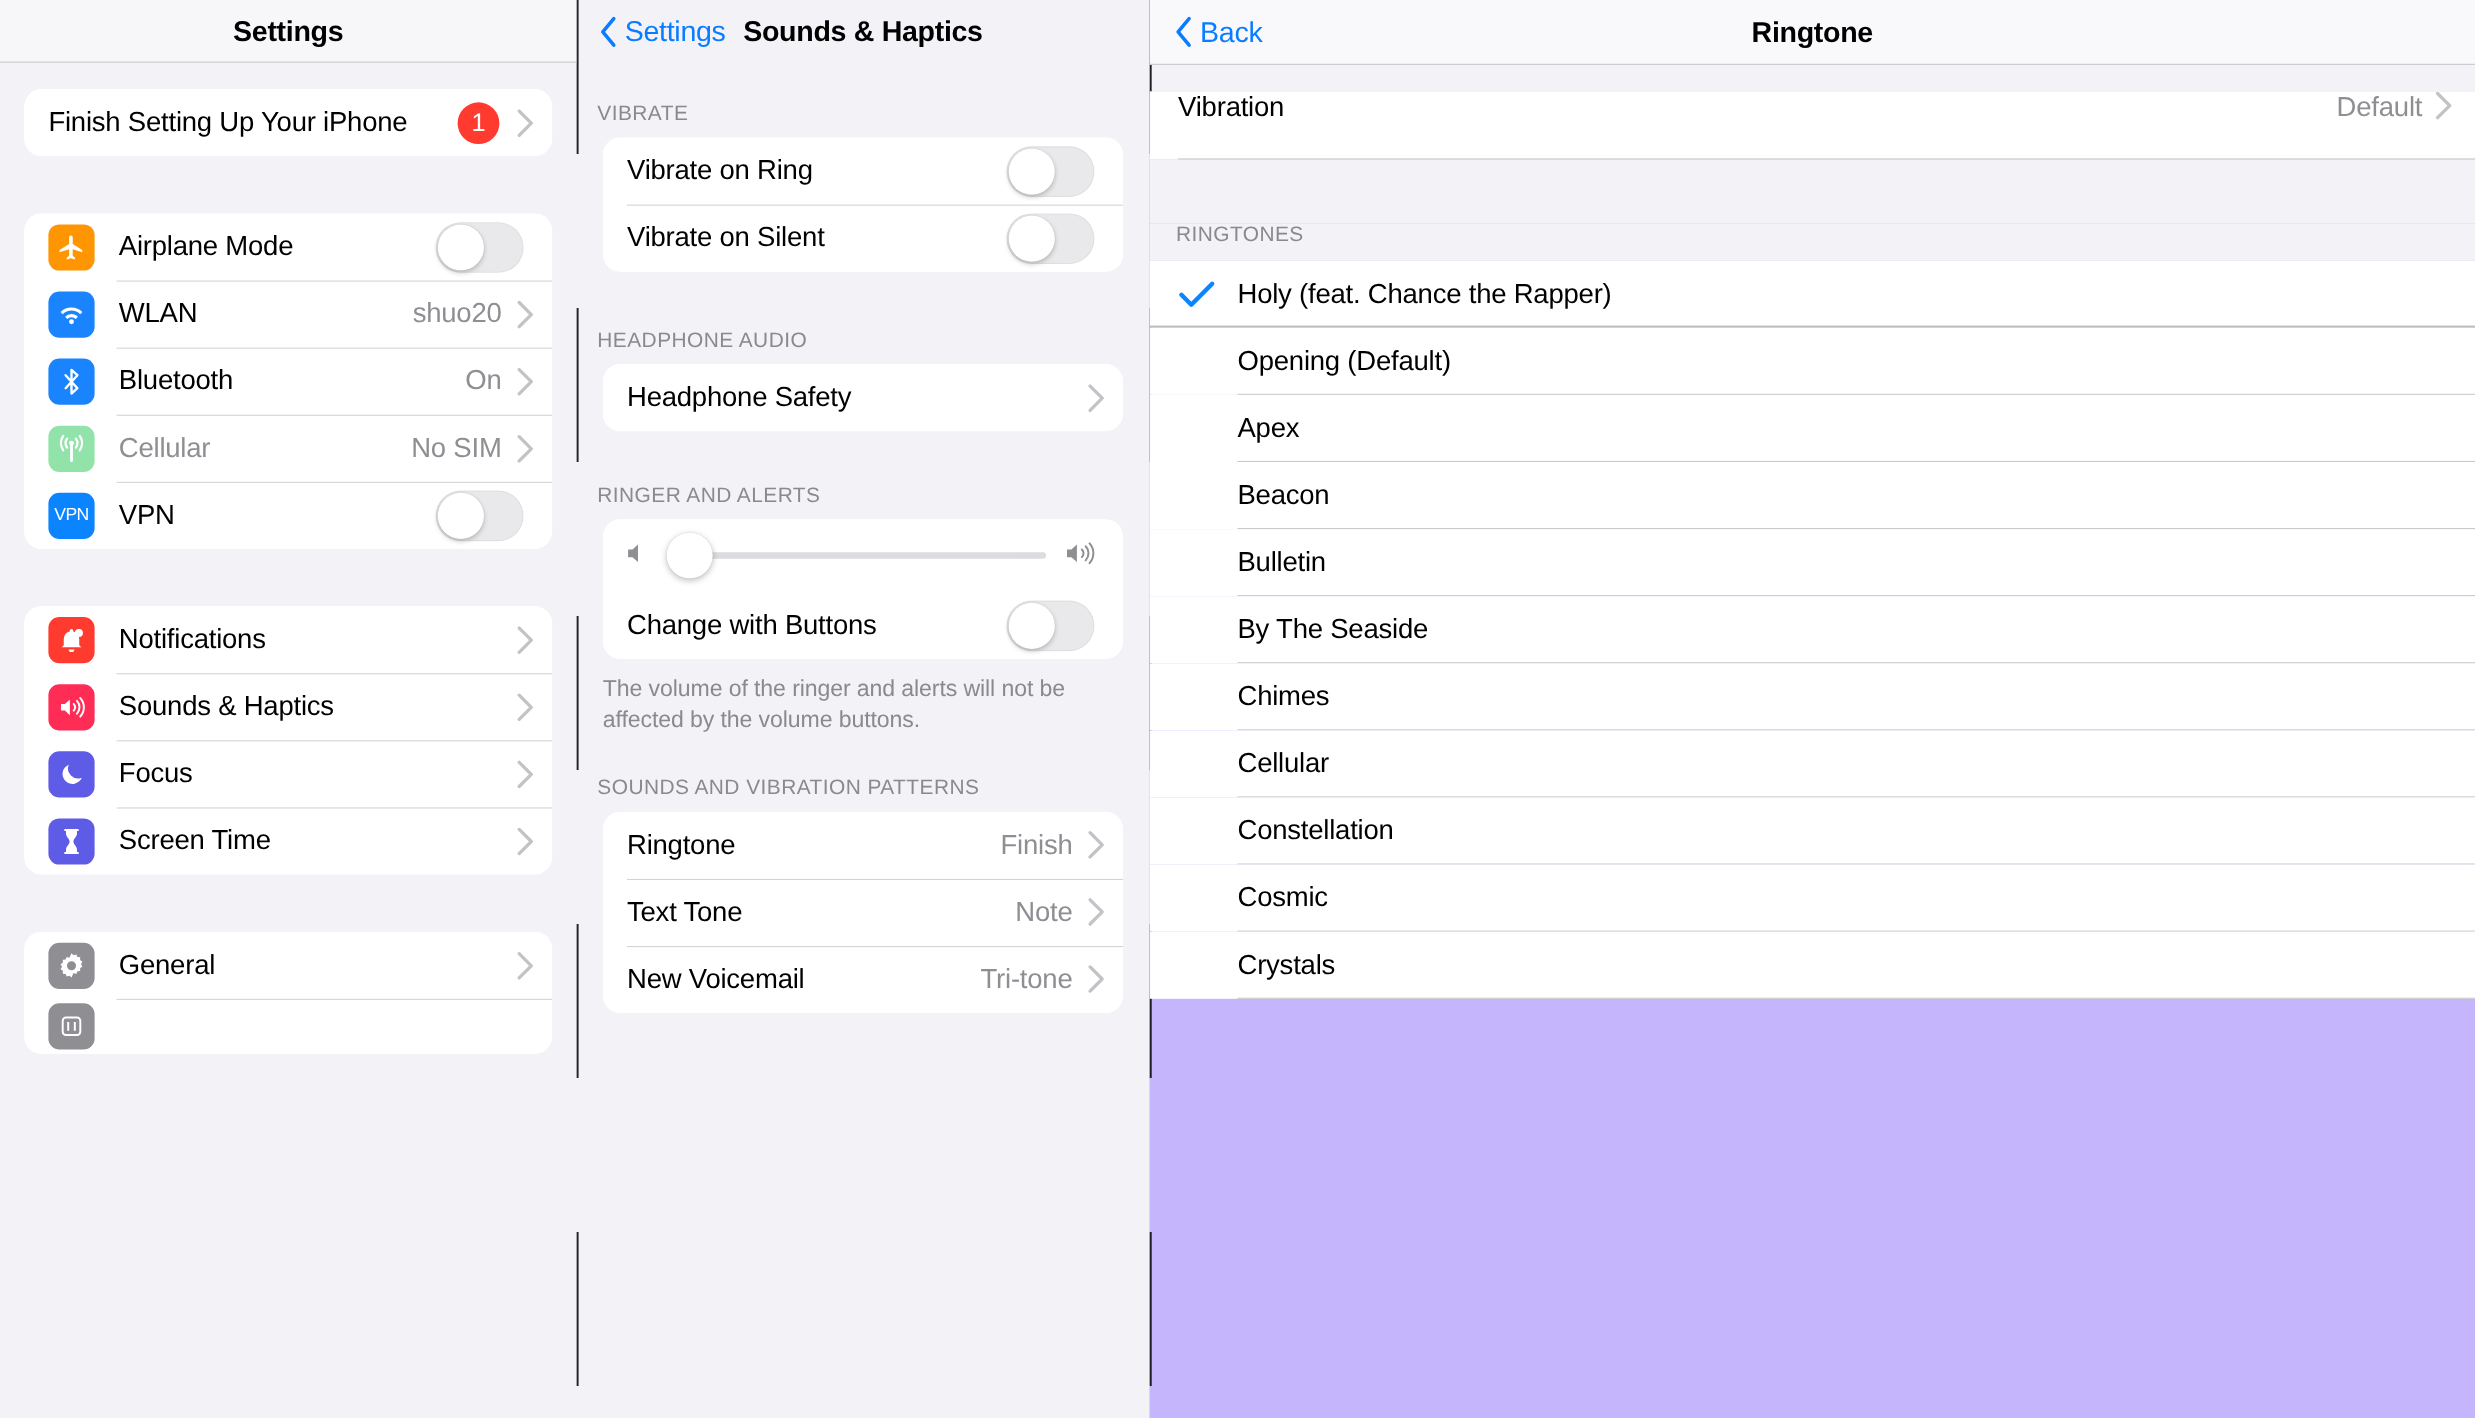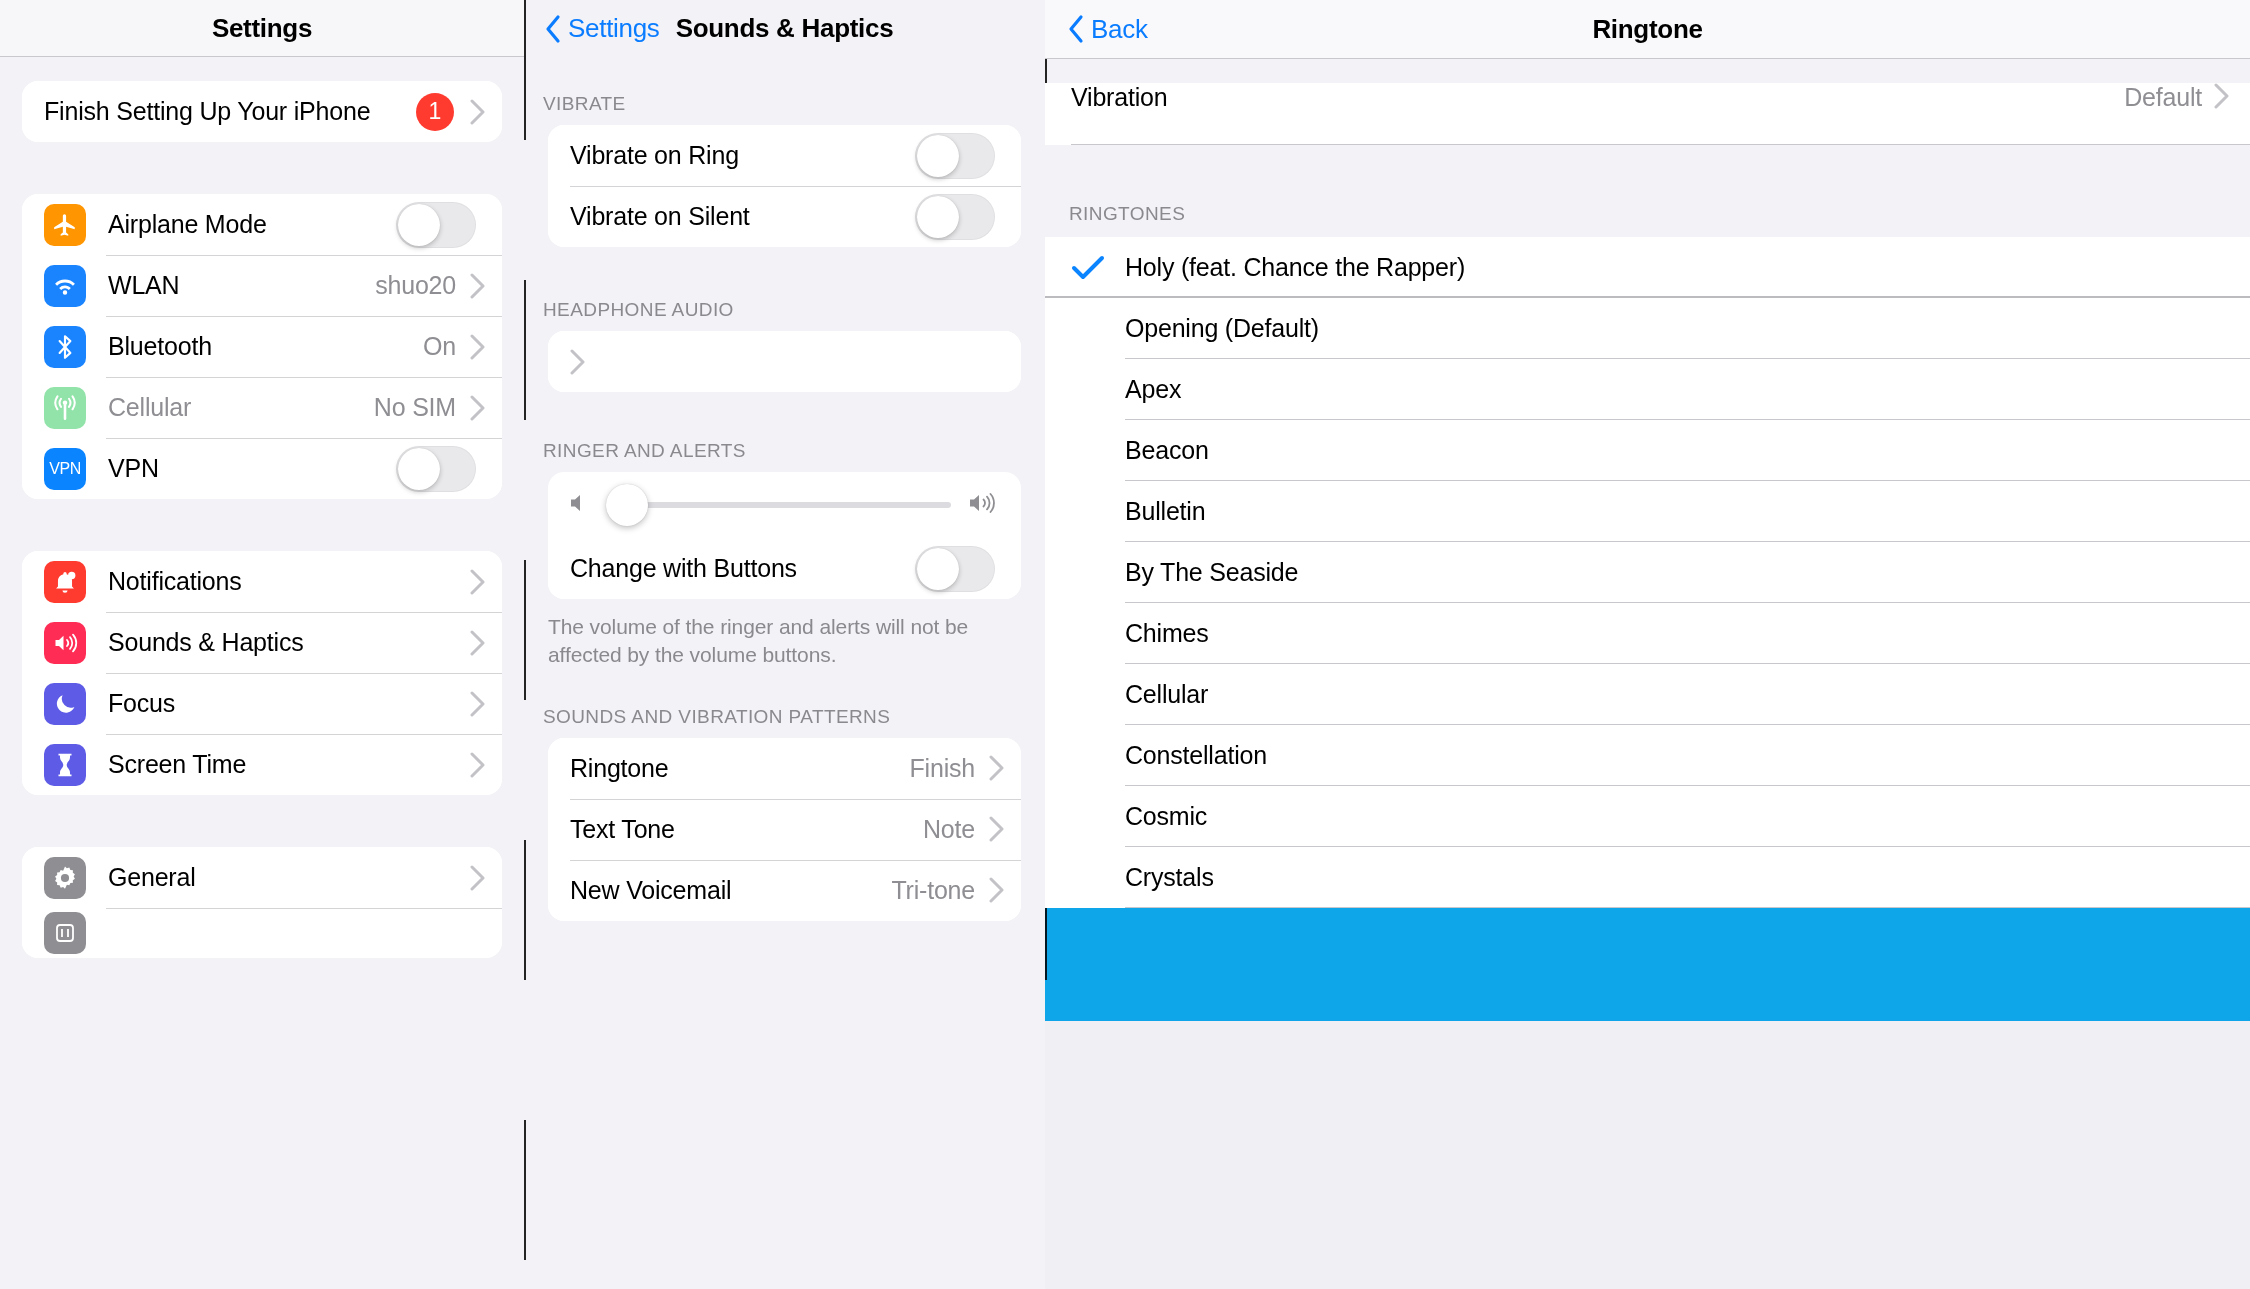--- a/index.html
+++ b/index.html
@@ -75,21 +75,21 @@
   .p2-value { font-size:25px; color:#8e8e93; margin-right:14px; letter-spacing:-0.2px; }
   .footnote { font-size:21px; color:#8a8a8e; line-height:1.35; padding:14px 26px 0 24px; letter-spacing:-0.1px; }
 
   .sliderrow { display:flex; align-items:center; height:66px; padding:0 20px; position:relative; }
   .sl-track { flex:1; height:6px; border-radius:3px; background:#dcdce0; margin:0 16px; position:relative; }
   .sl-thumb { position:absolute; top:50%; left:5%; transform:translate(-50%,-50%);
               width:42px; height:42px; border-radius:21px; background:#fff;
               box-shadow:0 2px 6px rgba(0,0,0,0.25), 0 0 1px rgba(0,0,0,0.2); }
 
   
-  .panel3 { flex:1; height:1021px; position:relative; background:#0ea5e9; overflow:hidden; }
+  .panel3 { flex:1; height:1289px; position:relative; background:#c4b5fd; overflow:hidden; }
   .p3-nav { height:59px; background:#f9f9fb; border-bottom:1px solid #c9c9cd;
             display:flex; align-items:center; padding:0 22px; position:relative; }
   .p3-back { display:flex; align-items:center; color:#0a7cff; font-size:26px; letter-spacing:-0.3px; }
   .p3-back svg { margin-right:6px; }
   .p3-title { position:absolute; left:0; right:0; text-align:center; font-size:26px; font-weight:bold; color:#000; letter-spacing:-0.3px; pointer-events:none; }
 
   .p3-row { display:flex; align-items:flex-start; min-height:62px; padding:0 20px 0 26px;
             background:#fff; position:relative; }
   .p3-row.sep::after { content:""; position:absolute; left:26px; right:0; bottom:0; height:1px; background:#c8c8cc; }
   .p3-label { font-size:25px; color:#000; flex:1; letter-spacing:-0.2px; }
@@ -322,20 +322,21 @@
           <span class="toggle">
               <span class="knob"></span>
             </span>
         </div>
       </div>
 
       <div style="height:52px"></div>
       <div class="sechdr">HEADPHONE AUDIO</div>
       <div class="p2-grp">
         <div class="p2-row">
+          <span class="p2-label">Headphone Safety</span>
           <span class="chev">
             <svg width="16" height="26" viewBox="0 0 16 26">
                 <path d="M2 2 L13 13 L2 24" fill="none" stroke="#c3c3c7" stroke-width="3" stroke-linecap="round" stroke-linejoin="round"></path>
               </svg>
           </span>
         </div>
       </div>
 
       <div style="height:48px"></div>
       <div class="sechdr">RINGER AND ALERTS</div>

